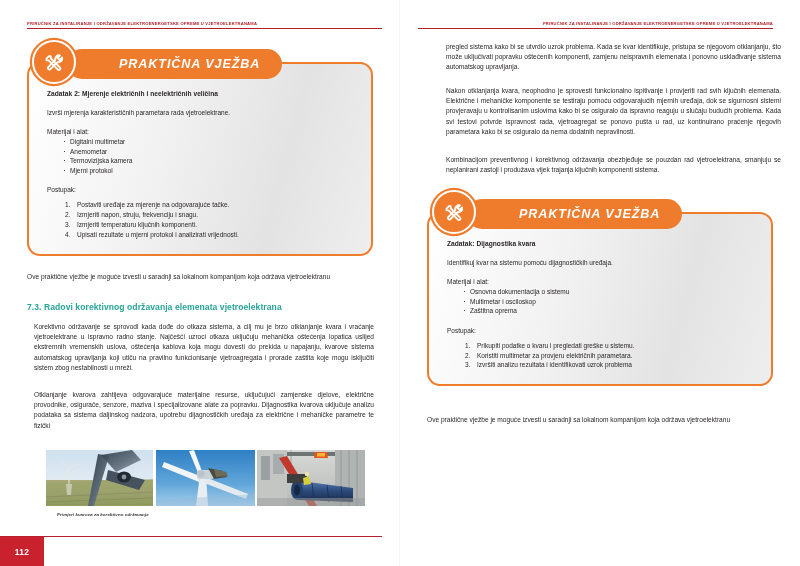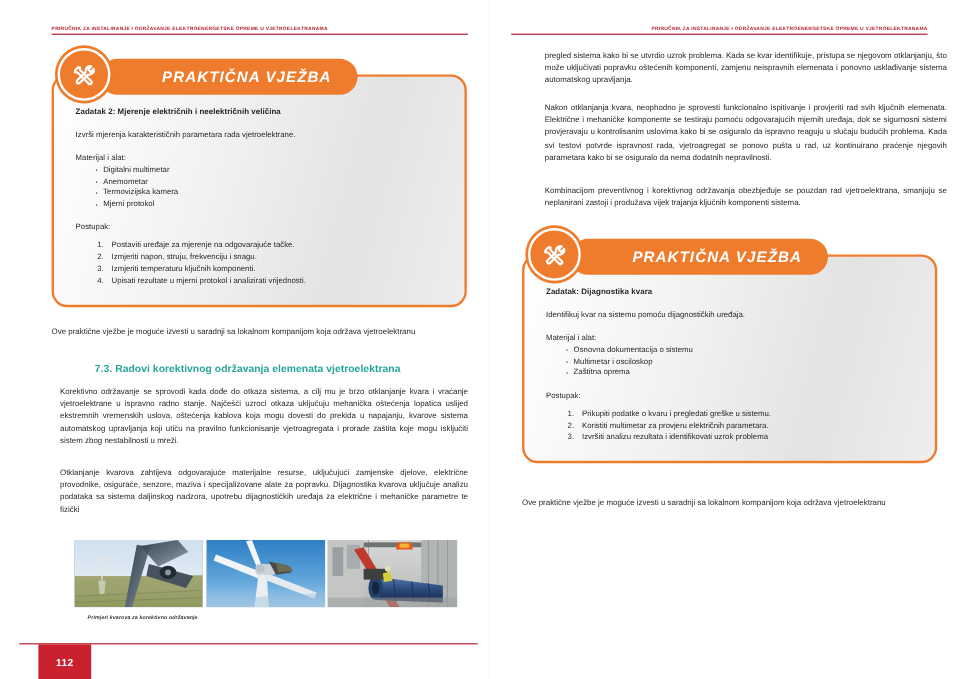--- a/index.html
+++ b/index.html
@@ -12,21 +12,20 @@
     font-family: "Liberation Sans", sans-serif;
     overflow: hidden;
   }
 
   .spread {
     position: relative;
     width: 800px;
     height: 566px;
     background: #ffffff;
     display: flex;
-    padding-left: 16px;
   }
 
   .page {
     position: relative;
     width: 400px;
     height: 566px;
     background: #ffffff;
     overflow: hidden;
   }
 
@@ -213,21 +212,20 @@
     width: 44px;
     height: 29px;
     background: #c9222e;
     color: #ffffff;
     font-size: 8.4px;
     font-weight: 700;
     display: flex;
     align-items: center;
     justify-content: center;
     letter-spacing: 0.4px;
-    margin-left: 16px;
   }
   .page-left .pagenum  { left: 0; }
   .page-right .pagenum { right: 0; }
 </style>
 </head>
 <body>
 
 <div class="spread">
 
   <div class="page page-left">
@@ -269,21 +267,21 @@
           <li>Izmjeriti temperaturu ključnih komponenti.</li>
           <li>Upisati rezultate u mjerni protokol i analizirati vrijednosti.</li>
         </ol>
       </div>
     </div>
 
     <div class="body-block" style="left:27px; top:272px; width:346px;">
       <p class="body-p left-align">Ove praktične vježbe je moguće izvesti u saradnji sa lokalnom kompanijom koja održava vjetroelektranu</p>
     </div>
 
-    <div class="body-block" style="left:27px; top:302px; width:346px;margin-left:36px;">
+    <div class="body-block" style="left:27px; top:302px; width:346px;">
       <h2 class="sec-head">7.3. Radovi korektivnog održavanja elemenata vjetroelektrana</h2>
     </div>
 
     <div class="body-block" style="left:34px; top:322px; width:340px;">
       <p class="body-p">Korektivno održavanje se sprovodi kada dođe do otkaza sistema, a cilj mu je brzo otklanjanje kvara i vraćanje vjetroelektrane u ispravno radno stanje. Najčešći uzroci otkaza uključuju mehanička oštećenja lopatica uslijed ekstremnih vremenskih uslova, oštećenja kablova koja mogu dovesti do prekida u napajanju, kvarove sistema automatskog upravljanja koji utiču na pravilno funkcionisanje vjetroagregata i prorade zaštita koje mogu isključiti sistem zbog nestabilnosti u mreži.</p>
     </div>
 
     <div class="body-block" style="left:34px; top:390px; width:340px;">
       <p class="body-p">Otklanjanje kvarova zahtijeva odgovarajuće materijalne resurse, uključujući zamjenske djelove, električne provodnike, osigurače, senzore, maziva i specijalizovane alate za popravku. Dijagnostika kvarova uključuje analizu podataka sa sistema daljinskog nadzora, upotrebu dijagnostičkih uređaja za električne i mehaničke parametre te fizički</p>
     </div>

